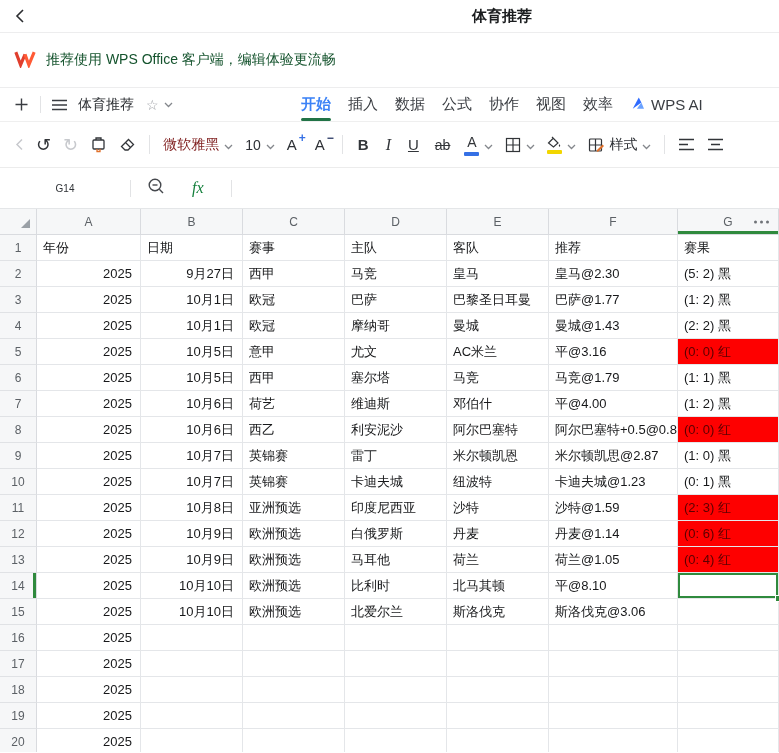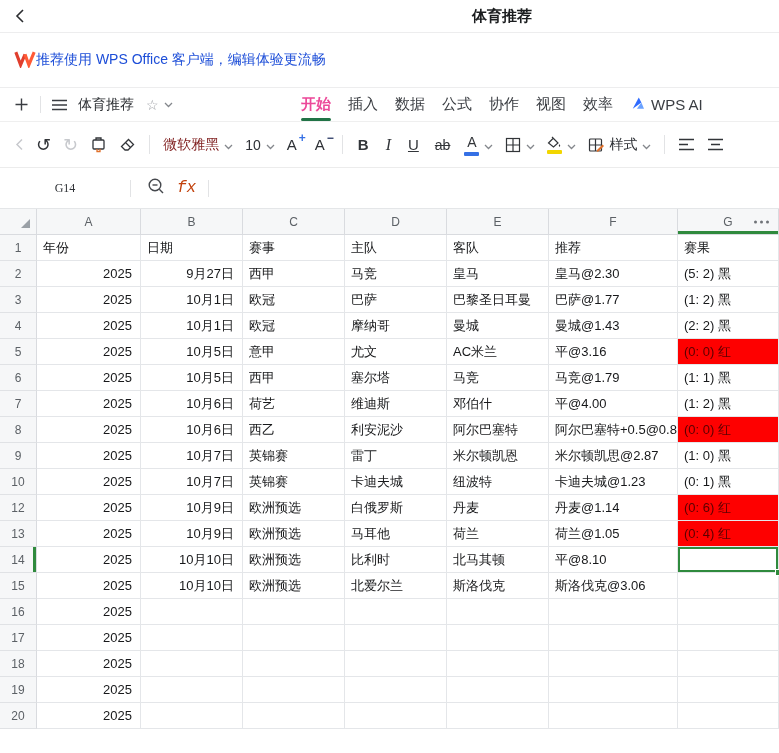--- a/index.html
+++ b/index.html
@@ -7,32 +7,32 @@
   body { font-family:"Liberation Sans","DejaVu Sans",sans-serif; color:#1c1e21; }
   #app { position:relative; width:779px; height:753px; overflow:hidden; background:#fff; }
 
   
   .topbar { position:relative; height:33px; border-bottom:1px solid #ededee; }
   .back { position:absolute; left:12px; top:7px; cursor:pointer; }
   .page-title { position:absolute; left:502px; top:7px; transform:translateX(-50%); font-size:15px; font-weight:600; color:#1b1d1f; }
 
   
   .banner { height:55px; border-bottom:1px solid #ededee; display:flex; align-items:center; padding-left:14px; }
-  .banner-msg { font-size:14px; color:#1d4ed8; }
+  .banner-msg { margin-left:10px; font-size:14px; color:#14532d; }
   .open-btn { margin-left:14px; background:#3570e5; color:#fff; font-size:14px; padding:5px 11px; border-radius:4px; border:none; cursor:pointer; font-family:inherit; }
 
   
   .menubar { position:relative; height:34px; border-bottom:1px solid #efefef; display:flex; align-items:center; padding-left:14px; }
   .vdiv { width:1px; height:17px; background:#e2e3e5; }
   .mb-ic { display:inline-flex; align-items:center; cursor:pointer; }
   .doc-name { margin-left:11px; font-size:14px; color:#2c2f33; }
   .star { margin-left:12px; font-size:14px; color:#9a9da2; cursor:pointer; line-height:1; }
   .tabs { position:absolute; left:301px; top:0; bottom:0; display:flex; align-items:center; gap:17px; }
   .tab { position:relative; height:100%; display:flex; align-items:center; font-size:15px; color:#3a3d42; cursor:pointer; }
-  .tab.active { color:#ec4899; font-weight:600; }
+  .tab.active { color:#3b82f6; font-weight:600; }
   .tab.active::after { content:""; position:absolute; left:50%; transform:translateX(-50%); bottom:0; width:30px; height:3px; background:#217346; border-radius:2px; }
   .tab-ai { gap:5px; }
 
   
   .toolbar { height:46px; border-bottom:1px solid #ececec; display:flex; align-items:center; padding-left:9px; overflow:hidden; white-space:nowrap; }
   .ti { display:inline-flex; align-items:center; justify-content:center; margin:0 6px; cursor:pointer; color:#323539; flex:none; }
   .ti.disabled { color:#c7c9cd; cursor:default; }
   .glyph { font-size:18px; line-height:1; }
   .tdiv { width:1px; height:19px; background:#e2e3e5; margin:0 7px; flex:none; }
   .chev { margin-left:5px; }
@@ -43,22 +43,22 @@
   .b-btn { font-weight:700; font-size:15px; }
   .i-btn { font-family:"Liberation Serif","DejaVu Serif",serif; font-style:italic; font-size:16px; }
   .u-btn { text-decoration:underline; font-size:15px; }
   .s-btn { text-decoration:line-through; font-size:14px; }
   .stack { display:inline-flex; flex-direction:column; align-items:center; gap:2px; }
   .cbar { width:15px; height:4px; border-radius:1px; }
   .style-label { font-size:14px; margin-left:4px; color:#2e3136; }
 
   
   .fbar { height:41px; border-bottom:1px solid #e4e6e8; display:flex; align-items:center; }
-  .cellref { width:130px; text-align:center; font-size:12px; color:#303337;font-family:Liberation Serif, serif; }
-  .fx { font-family:Liberation Mono, monospace; font-style:italic; font-size:16px; color:#c2410c; margin:0 12px; cursor:pointer; }
+  .cellref { width:130px; text-align:center; font-size:10px; color:#303337; }
+  .fx { font-family:Liberation Serif, serif; font-style:italic; font-size:16px; color:#15803d; margin:0 27px; cursor:pointer; }
   .zoomic { margin-left:16px; cursor:pointer; }
 
   
   .sheet { position:relative; width:779px; height:543px; overflow:hidden; }
   table { border-collapse:separate; border-spacing:0; table-layout:fixed; width:779px; }
   th, td { height:26px; overflow:hidden; white-space:nowrap; font-weight:400; }
   th { position:relative; background:#f6f7f8; color:#5c6166; font-size:12px; text-align:center;
        border-right:1px solid #d9dbdf; border-bottom:1px solid #d9dbdf; }
   td { font-size:13px; color:#17181a; padding:0 6px; background:#fff;
        border-right:1px solid #e4e6e9; border-bottom:1px solid #e4e6e9; }
@@ -383,20 +383,30 @@
             <td class="gutter">10</td>
             <td class="num">2025</td>
             <td class="num">10月7日</td>
             <td>英锦赛</td>
             <td>卡迪夫城</td>
             <td>纽波特</td>
             <td>卡迪夫城@1.23</td>
             <td>(0: 1) 黑</td>
           </tr>
           <tr>
+            <td class="gutter">11</td>
+            <td class="num">2025</td>
+            <td class="num">10月8日</td>
+            <td>亚洲预选</td>
+            <td>印度尼西亚</td>
+            <td>沙特</td>
+            <td>沙特@1.59</td>
+            <td class="red">(2: 3) 红</td>
+          </tr>
+          <tr>
             <td class="gutter">12</td>
             <td class="num">2025</td>
             <td class="num">10月9日</td>
             <td>欧洲预选</td>
             <td>白俄罗斯</td>
             <td>丹麦</td>
             <td>丹麦@1.14</td>
             <td class="red">(0: 6) 红</td>
           </tr>
           <tr>

